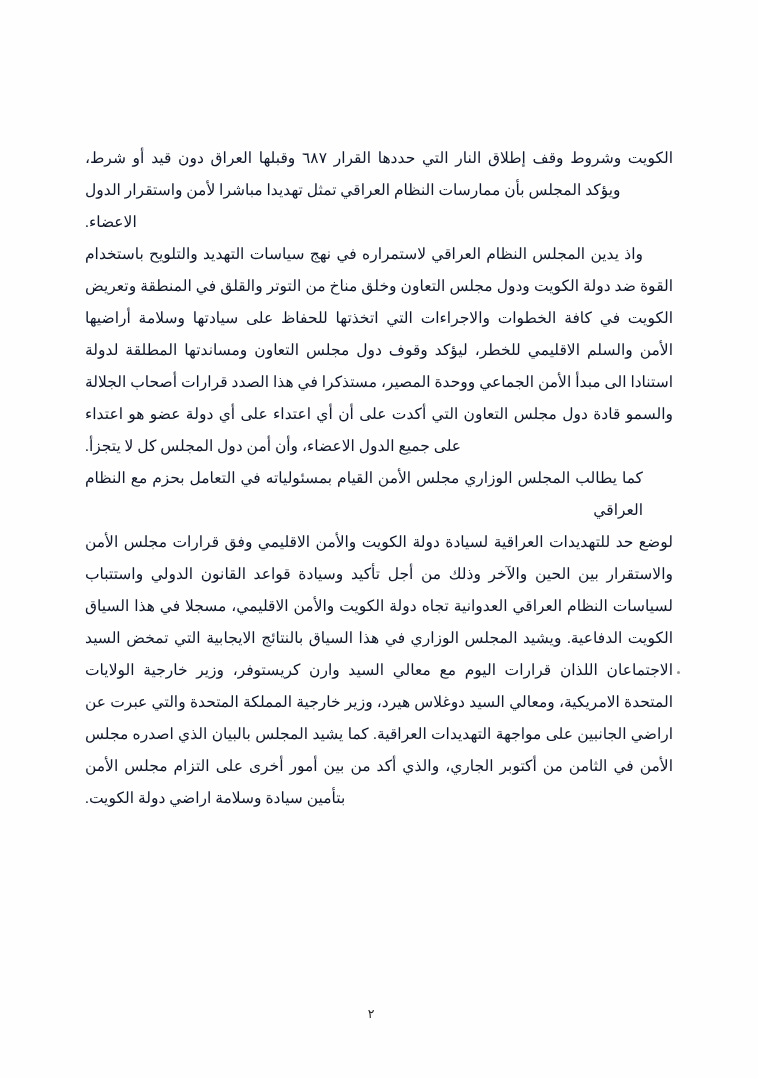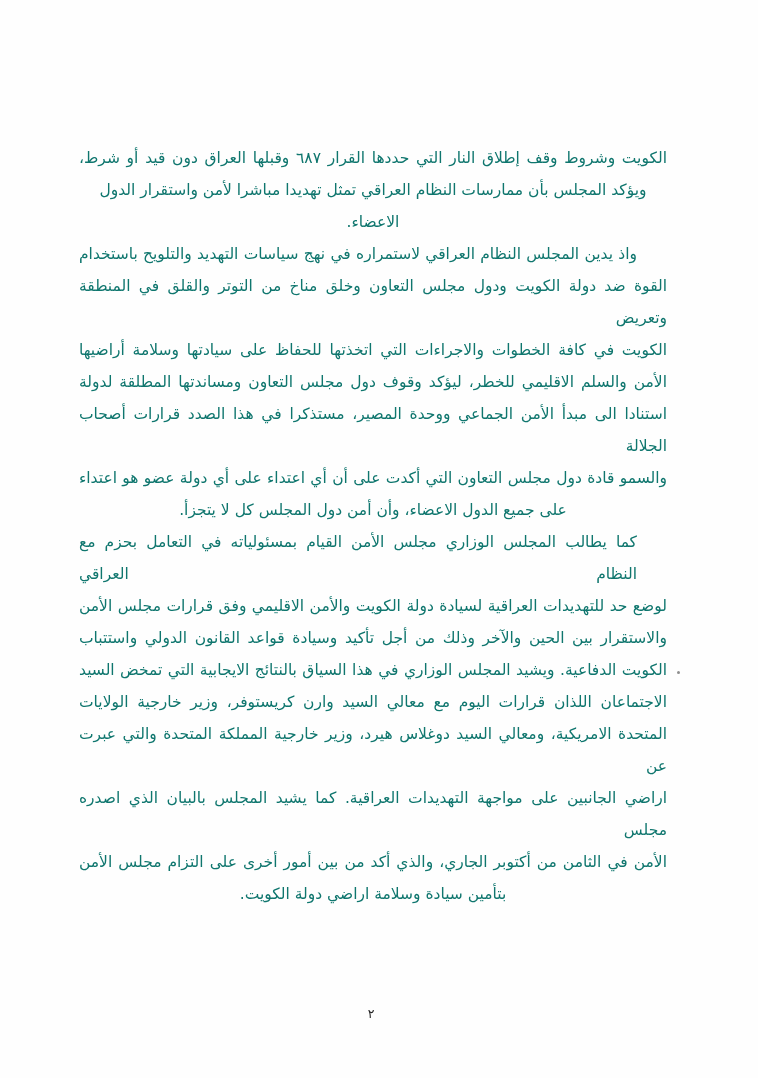--- a/index.html
+++ b/index.html
@@ -11,34 +11,35 @@
     position: relative;
     width: 758px;
     height: 1078px;
     background: #fefefe;
     overflow: hidden;
     font-family: "DejaVu Sans", sans-serif;
   }
   .text-block {
     position: absolute;
     top: 142px;
-    left: 79px;
+    left: 85px;
     width: 588px;
     direction: rtl;
     font-size: 15.5px;
     line-height: 32px;
-    color: #0f766e;
+    color: #0f172a;
+    font-family: Liberation Serif, serif;
   }
   .para { margin: 0; padding: 0; }
   .line { display: block; }
   .line.full {
     text-align: justify;
     text-align-last: justify;
   }
-  .line.end { text-align: center; }
+  .line.end { text-align: left; }
   .line.indent { padding-right: 30px; }
   .page-number {
     position: absolute;
     top: 1006px;
     left: 356px;
     width: 30px;
     text-align: center;
     font-size: 12.5px;
     color: #1f1f1f;
   }
@@ -74,20 +75,21 @@
       <span class="line end">على جميع الدول الاعضاء، وأن أمن دول المجلس كل لا يتجزأ.</span>
     </div>
 
     <div class="para">
       <span class="line full indent">كما يطالب المجلس الوزاري مجلس الأمن القيام بمسئولياته في التعامل بحزم مع النظام العراقي</span>
       <span class="line full">لوضع حد للتهديدات العراقية لسيادة دولة الكويت والأمن الاقليمي وفق قرارات مجلس الأمن</span>
       <span class="line full">والاستقرار بين الحين والآخر وذلك من أجل تأكيد وسيادة قواعد القانون الدولي واستتباب</span>
     </div>
 
     <div class="para">
+      <span class="line full">لسياسات النظام العراقي العدوانية تجاه دولة الكويت والأمن الاقليمي، مسجلا في هذا السياق</span>
       <span class="line full">الكويت الدفاعية. ويشيد المجلس الوزاري في هذا السياق بالنتائج الايجابية التي تمخض السيد</span>
       <span class="line full">الاجتماعان اللذان قرارات اليوم مع معالي السيد وارن كريستوفر، وزير خارجية الولايات</span>
       <span class="line full">المتحدة الامريكية، ومعالي السيد دوغلاس هيرد، وزير خارجية المملكة المتحدة والتي عبرت عن</span>
       <span class="line full">اراضي الجانبين على مواجهة التهديدات العراقية. كما يشيد المجلس بالبيان الذي اصدره مجلس</span>
       <span class="line full">الأمن في الثامن من أكتوبر الجاري، والذي أكد من بين أمور أخرى على التزام مجلس الأمن</span>
       <span class="line end">بتأمين سيادة وسلامة اراضي دولة الكويت.</span>
     </div>
 
   </div>
 

